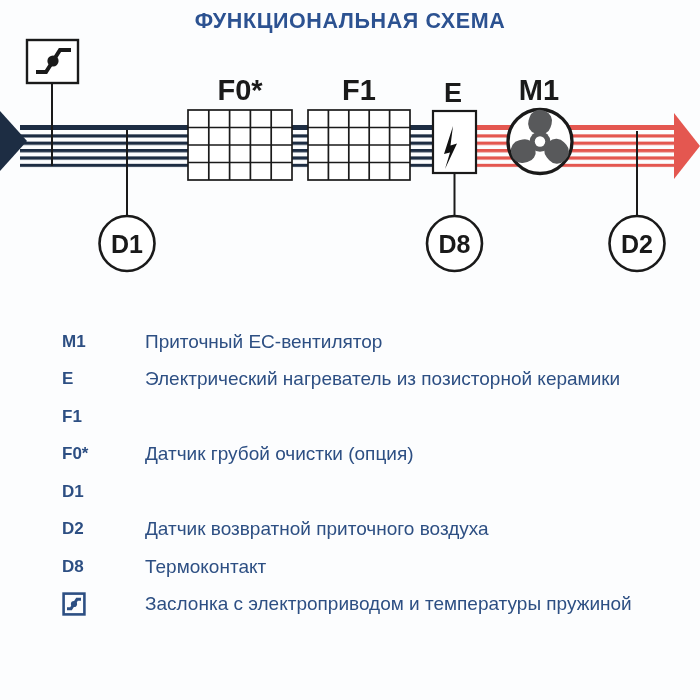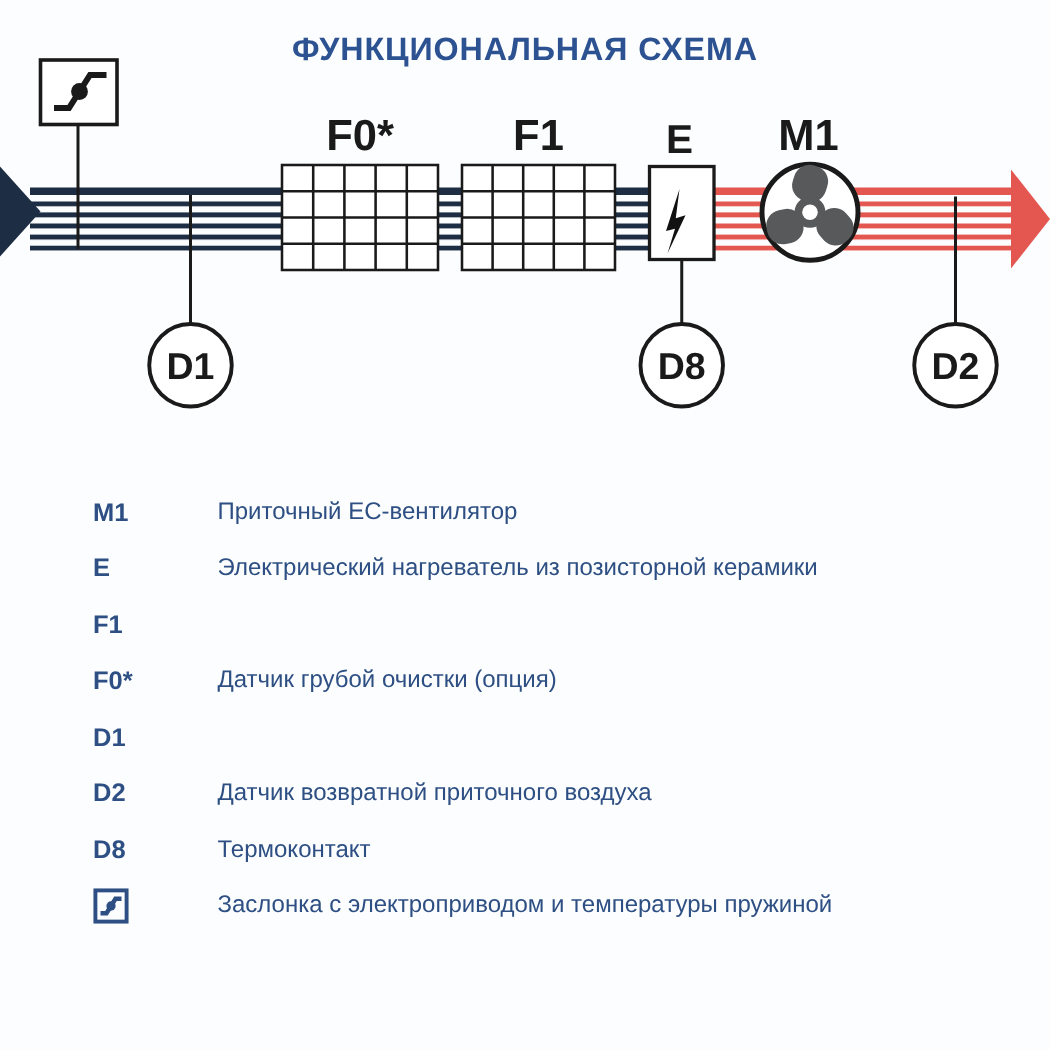--- a/index.html
+++ b/index.html
@@ -1,24 +1,24 @@
 <!DOCTYPE html>
 <html style="--bg: #fcfdfe; --title-blue: #2c5291; --legend-blue: #2d4f83;"><head>
 <meta charset="utf-8">
 <style>
   html,body{margin:0;padding:0;}
   body{background:var(--bg,#fcfdfe);font-family:"Liberation Sans",sans-serif;}
   .page{position:relative;width:700px;height:700px;overflow:hidden;background:var(--bg,#fcfdfe);}
   .title{position:absolute;top:9px;left:0;width:700px;text-align:center;
-         font-size:21.5px;font-weight:bold;letter-spacing:.6px;color:var(--title-blue,#2c5291);margin-top:12px;}
+         font-size:21.5px;font-weight:bold;letter-spacing:.6px;color:var(--title-blue,#2c5291);}
   .diagram-svg{position:absolute;top:0;left:0;}
   .legend{position:absolute;top:323px;left:0;width:700px;}
   .legend-row{display:flex;align-items:center;height:37.5px;padding-left:62px;}
   .legend-key{width:83px;flex:0 0 83px;font-size:17px;font-weight:bold;color:var(--legend-blue,#2d4f83);}
-  .legend-text{font-size:16px;color:var(--legend-blue,#2d4f83);}
+  .legend-text{font-size:19px;color:var(--legend-blue,#2d4f83);}
   .legend-icon{width:83px;flex:0 0 83px;display:flex;align-items:center;}
   .svg-label{font-family:"Liberation Sans",sans-serif;font-weight:600;fill:#1a1a1a;}
 </style>
 </head>
 <body>
 
 <div class="page">
 
   <div class="title">ФУНКЦИОНАЛЬНАЯ СХЕМА</div>
 

